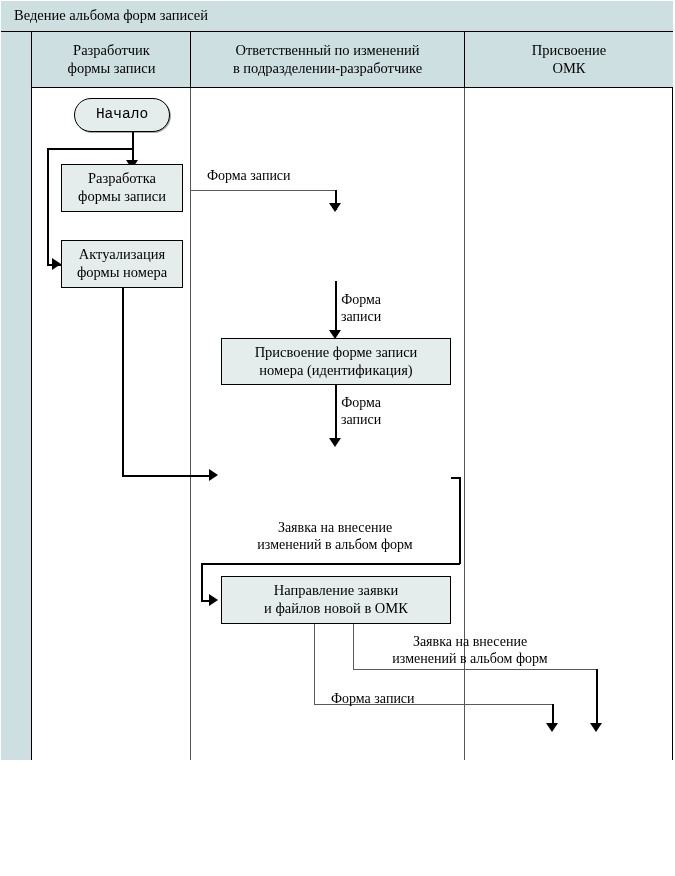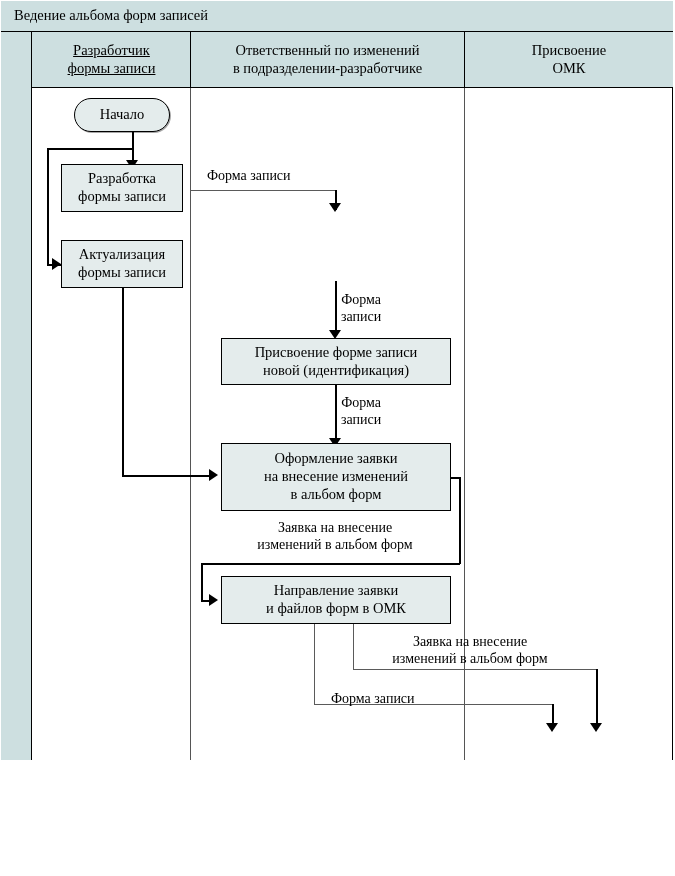--- a/index.html
+++ b/index.html
@@ -42,21 +42,21 @@
     width:31px;height:842px;
     background:#cddfe0;
     border-right:1px solid #000;
     box-sizing:border-box;
   }
   .lane-head{
     position:absolute;top:32px;height:55px;
     display:flex;align-items:center;justify-content:center;
     text-align:center;font-size:14.5px;line-height:1.22;color:#000;
   }
-  .lane-head.l1{left:33px;width:157px;text-decoration:underline;}
+  .lane-head.l1{left:33px;width:157px;}
   .lane-head.l2{left:191px;width:273px;}
   .lane-head.l3{left:465px;width:208px;}
 
   .divider{
     position:absolute;top:32px;width:1px;height:842px;
     background:#555;
   }
   .divider.d1{left:190px;}
   .divider.d2{left:464px;}
   .divider-top{
@@ -72,20 +72,21 @@
     border:1px solid #000;
     box-sizing:border-box;
     display:flex;align-items:center;justify-content:center;
     text-align:center;
     font-size:14.5px;line-height:1.24;color:#000;
     z-index:4;
   }
   .node.term{
     border-radius:20px;
     box-shadow:1px 1px 0 rgba(0,0,0,.35);
+    font-family:Liberation Mono, monospace;
   }
 
   
   .ln{position:absolute;background:#5a5a5a;z-index:2;}
   .ln.h{height:1px;}
   .ln.v{width:1px;}
   .ln.blk{background:#000;}
 
   .arw{position:absolute;width:0;height:0;z-index:3;}
   .arw.down{
@@ -188,29 +189,26 @@
 изменений в альбом форм</div>
 
   <div class="lbl" style="left:331px;top:690px;text-align:left;">Форма записи</div>
 
   <div class="node term" style="left:74px;top:98px;width:96px;height:34px;" style2="">Начало</div>
 
   <div class="node" style="left:61px;top:164px;width:122px;height:48px;white-space:pre-line;">Разработка
 формы записи</div>
 
   <div class="node" style="left:61px;top:240px;width:122px;height:48px;white-space:pre-line;">Актуализация
-формы записи</div>
+формы номера</div>
 
 
   <div class="node" style="left:221px;top:338px;width:230px;height:47px;white-space:pre-line;">Присвоение форме записи
-новой (идентификация)</div>
-
-  <div class="node" style="left:221px;top:443px;width:230px;height:68px;white-space:pre-line;">Оформление заявки
-на внесение изменений
-в альбом форм</div>
+номера (идентификация)</div>
+
 
   <div class="node" style="left:221px;top:576px;width:230px;height:48px;white-space:pre-line;">Направление заявки
-и файлов форм в ОМК</div>
+и файлов новой в ОМК</div>
 
 
   <div class="node term" style="left:522px;top:830px;width:96px;height:34px;">Форма</div>
 
 </div>
 
 </body></html>

